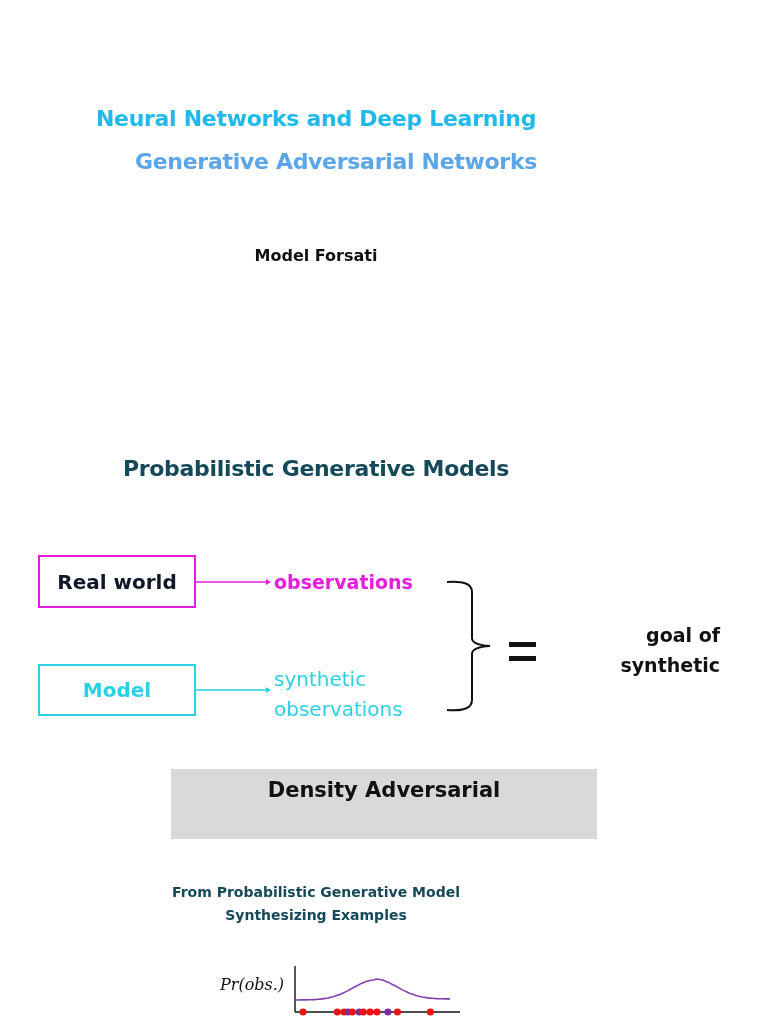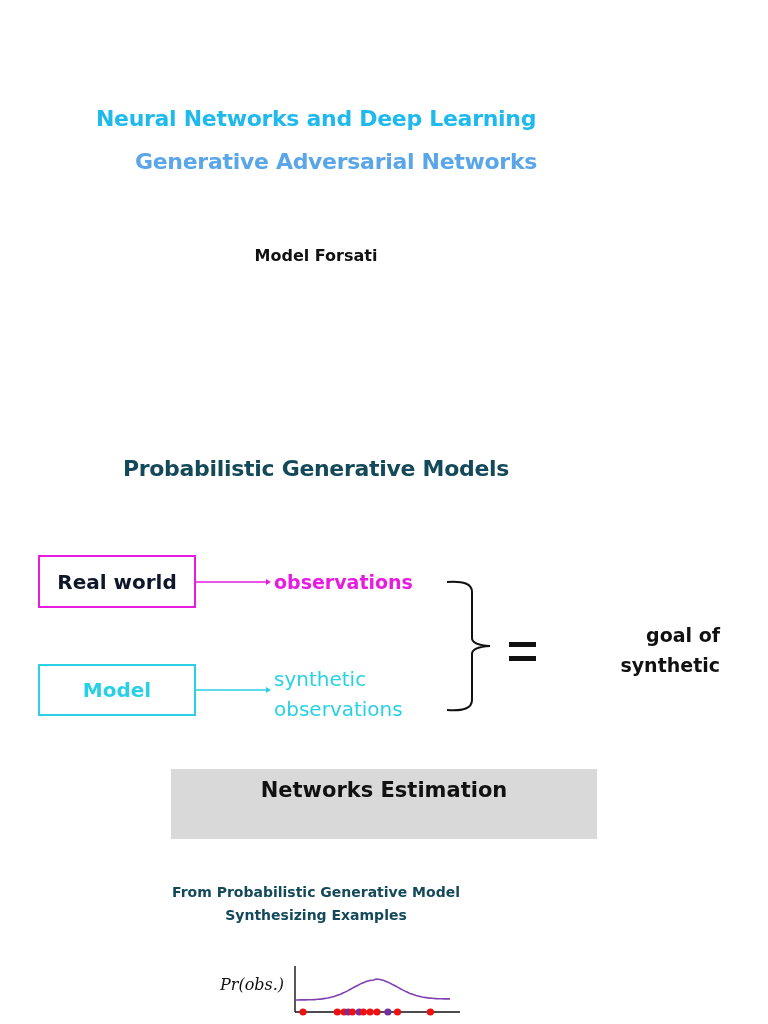--- a/index.html
+++ b/index.html
@@ -70,21 +70,21 @@
 <div id="syn-label" class="abs">
   <div>synthetic</div>
   <div>observations</div>
 </div>
 <div id="goal-label" class="abs">
   <div>goal of</div>
   <div>synthetic</div>
 </div>
 
 <div id="density-box" class="abs"></div>
-<div id="density-label" class="abs">Networks Estimation</div>
+<div id="density-label" class="abs">Density Adversarial</div>
 
 <div id="synth-title" class="abs center">
   <div>From Probabilistic Generative Model</div>
   <div>Synthesizing Examples</div>
 </div>
 
 <div id="pr-label" class="abs">Pr(obs.)</div>
 
 <svg id="density-plot" width="768" height="1024">
   <line x1="295" y1="966" x2="295" y2="1012" stroke="#111" stroke-width="1.4"></line>

